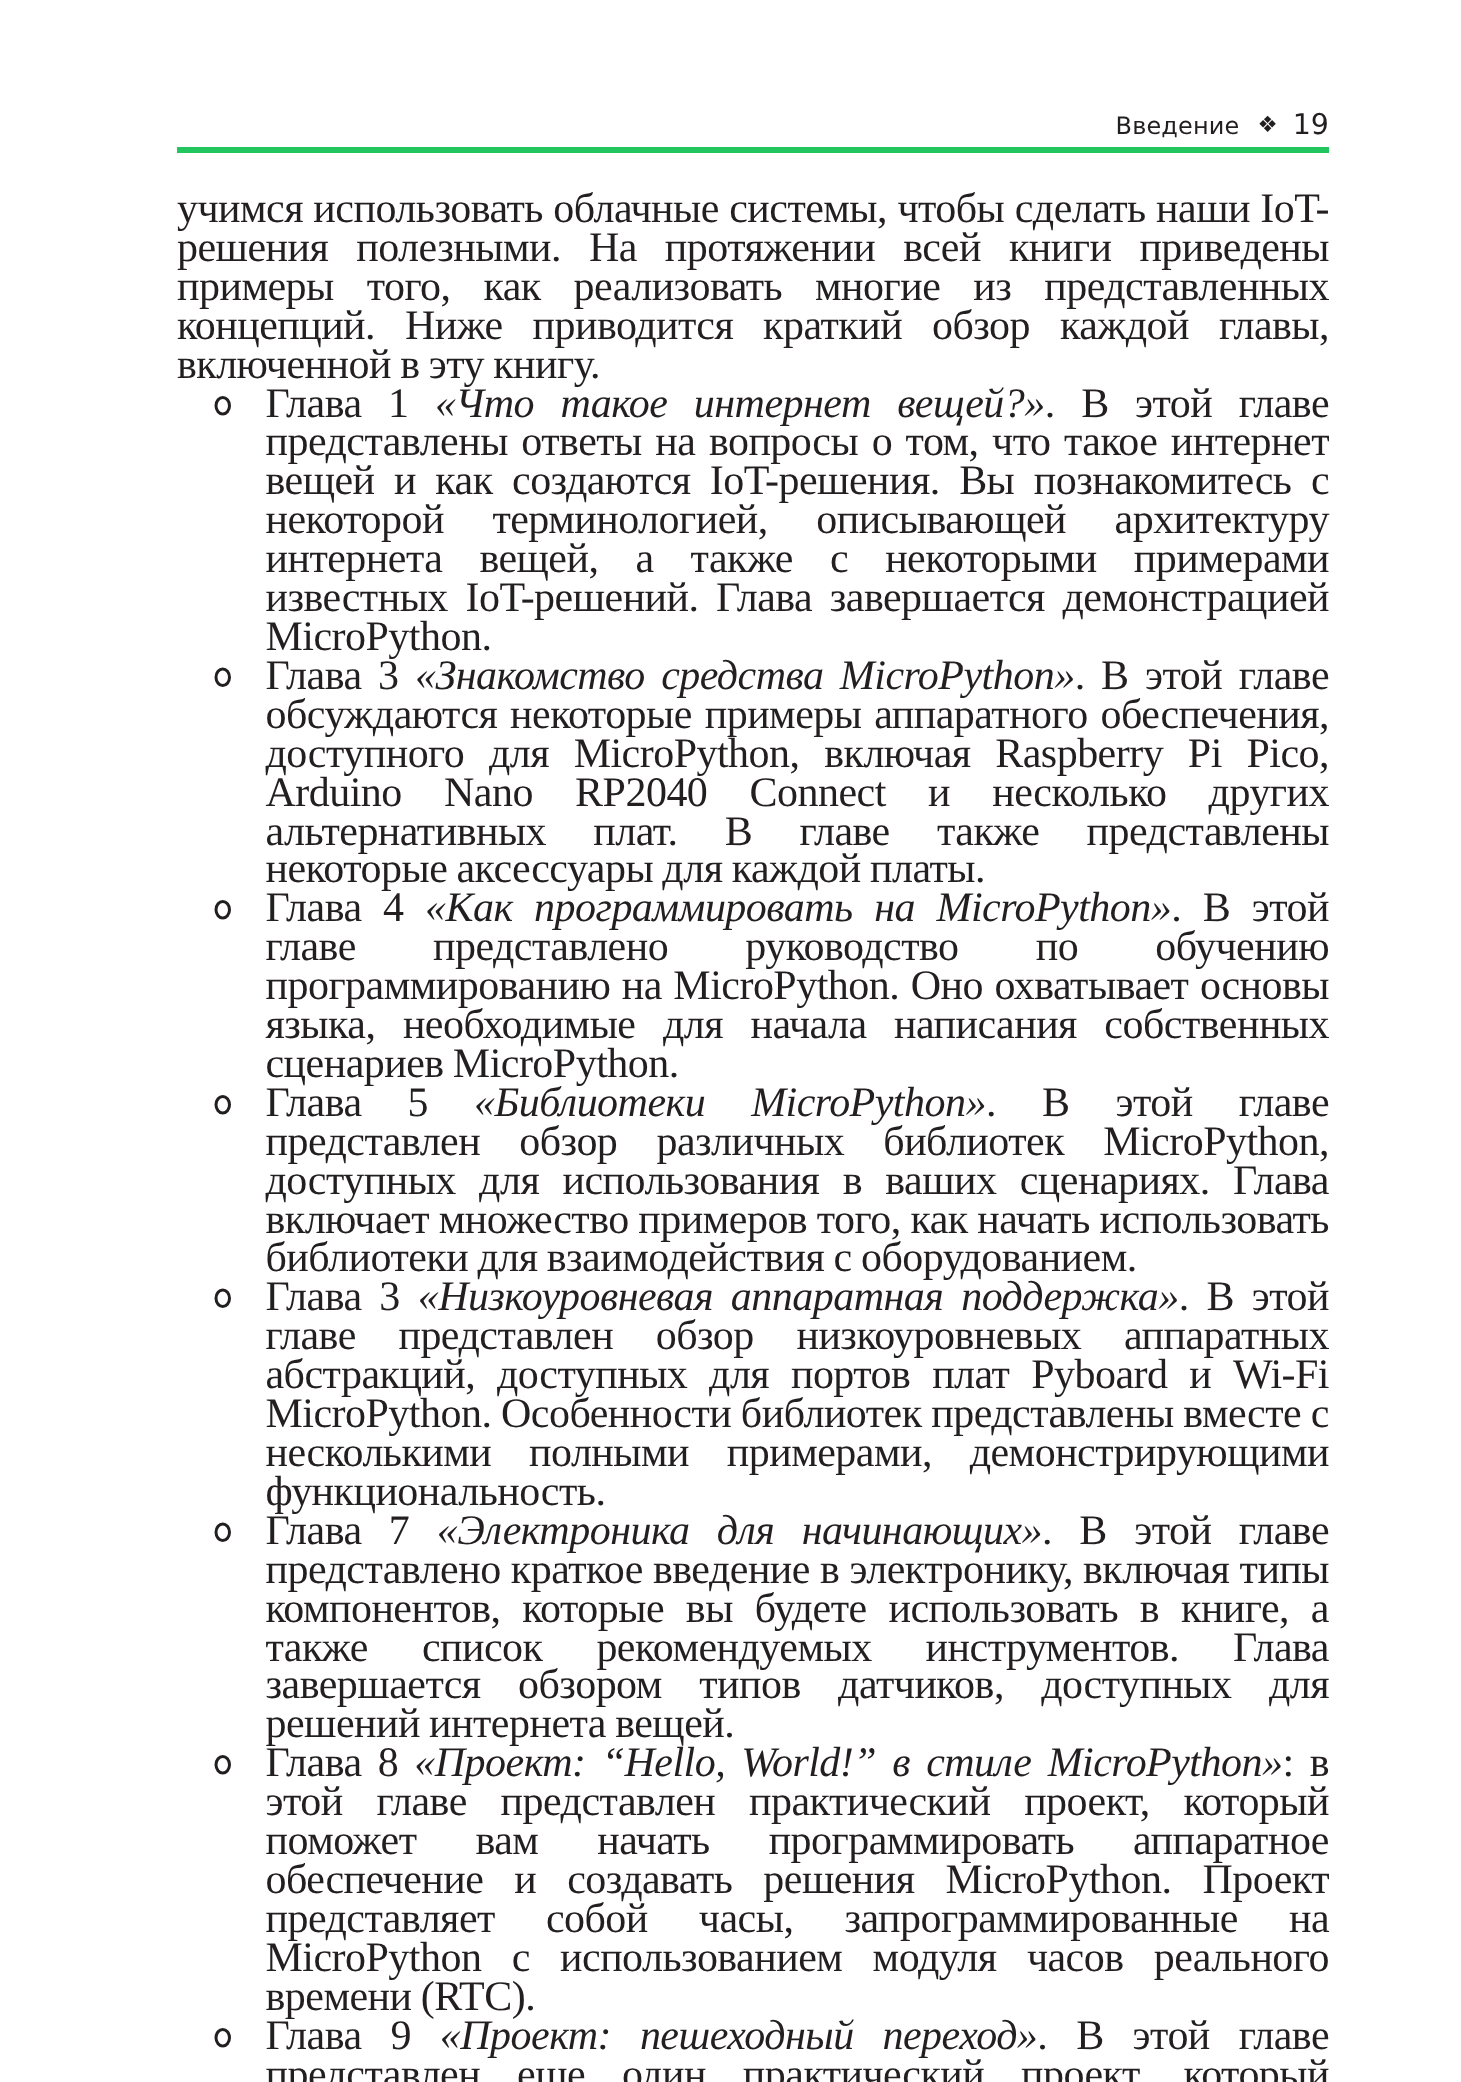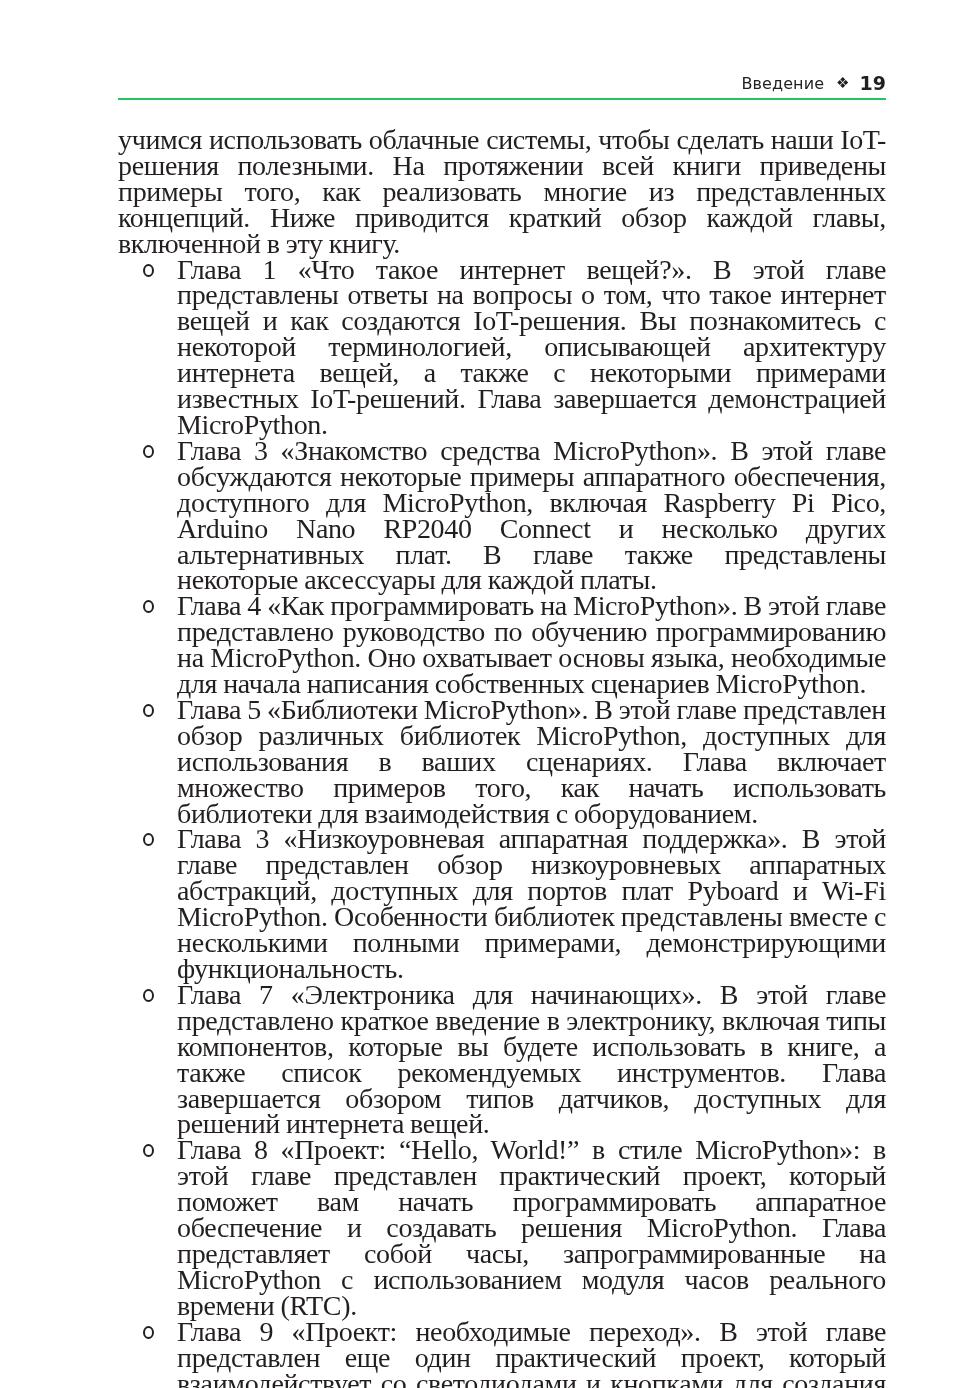--- a/index.html
+++ b/index.html
@@ -3,48 +3,48 @@
   <meta charset="utf-8">
   <style>
     html, body { margin: 0; padding: 0; background: #ffffff; }
     body {
       width: 974px; height: 1388px; position: relative; overflow: hidden;
       color: #231f20;
       font-family: "Liberation Serif", "DejaVu Serif", serif;
     }
     .running-head {
       position: absolute; left: 118px; top: 68px; width: 768px; height: 30px;
-      border-bottom: 2px solid #22c55e;
+      border-bottom: 4px solid #22c55e;
       display: flex; justify-content: flex-end; align-items: center;
       font-family: "DejaVu Sans", "Liberation Sans", sans-serif;
     }
     .running-head .section { font-size: 16px; color: #231f20; letter-spacing: 0.1px; }
     .running-head .orn { font-size: 15px; margin: 0 10px 0 12px; color: #231f20; }
-    .running-head .page-num { font-size: 19px; font-weight: bold; text-align: right; }
+    .running-head .page-num { font-size: 19px; font-weight: normal; text-align: right; }
 
     .body-text {
       position: absolute; left: 118px; top: 127px; width: 768px;
       font-size: 28px; line-height: 25.9px; text-align: justify;
       letter-spacing: -0.35px; word-spacing: -0.5px;
     }
     .body-text p { margin: 0; }
 
     ul.chapters {
       list-style: none; margin: 0; padding: 0;
     }
     ul.chapters li {
       position: relative; padding-left: 59px; text-align: justify;
     }
     ul.chapters li .bullet {
       position: absolute; left: 25px; top: 7px;
       width: 11px; height: 13px; border: 2.4px solid #231f20; border-radius: 50%;
       box-sizing: border-box;
     }
     .ch-label { font-weight: normal; }
-    .ch-title { }
+    .ch-title { font-style: italic; }
   </style>
 </head>
 <body>
 
 <div class="running-head">
   <span class="section">Введение</span>
   <span class="orn">❖</span>
   <span class="page-num">19</span>
 </div>
 
@@ -78,21 +78,21 @@
       <span class="ch-title">«Низкоуровневая аппаратная поддержка»</span><span>. В этой главе представлен обзор низкоуровневых аппаратных абстракций, доступных для портов плат Pyboard и Wi-Fi MicroPython. Особенности библиотек представлены вместе с несколькими полными примерами, демонстрирующими функциональность.</span>
     </li>
     <li>
       <span class="bullet"></span>
       <span class="ch-label">Глава 7</span>
       <span class="ch-title">«Электроника для начинающих»</span><span>. В этой главе представлено краткое введение в электронику, включая типы компонентов, которые вы будете использовать в книге, а также список рекомендуемых инструментов. Глава завершается обзором типов датчиков, доступных для решений интернета вещей.</span>
     </li>
     <li>
       <span class="bullet"></span>
       <span class="ch-label">Глава 8</span>
-      <span class="ch-title">«Проект: “Hello, World!” в стиле MicroPython»</span><span>: в этой главе представлен практический проект, который поможет вам начать программировать аппаратное обеспечение и создавать решения MicroPython. Глава представляет собой часы, запрограммированные на MicroPython с использованием модуля часов реального времени (RTC).</span>
+      <span class="ch-title">«Проект: “Hello, World!” в стиле MicroPython»</span><span>: в этой главе представлен практический проект, который поможет вам начать программировать аппаратное обеспечение и создавать решения MicroPython. Проект представляет собой часы, запрограммированные на MicroPython с использованием модуля часов реального времени (RTC).</span>
     </li>
     <li>
       <span class="bullet"></span>
       <span class="ch-label">Глава 9</span>
-      <span class="ch-title">«Проект: необходимые переход»</span><span>. В этой главе представлен еще один практический проект, который взаимодействует со светодиодами и кнопками для создания имитации пешеходного светофора. Проект также демонстрирует, как удаленно управлять оборудованием через веб-страницу.</span>
+      <span class="ch-title">«Проект: пешеходный переход»</span><span>. В этой главе представлен еще один практический проект, который взаимодействует со светодиодами и кнопками для создания имитации пешеходного светофора. Проект также демонстрирует, как удаленно управлять оборудованием через веб-страницу.</span>
     </li>
   </ul>
 </div>
 
 </body></html>

